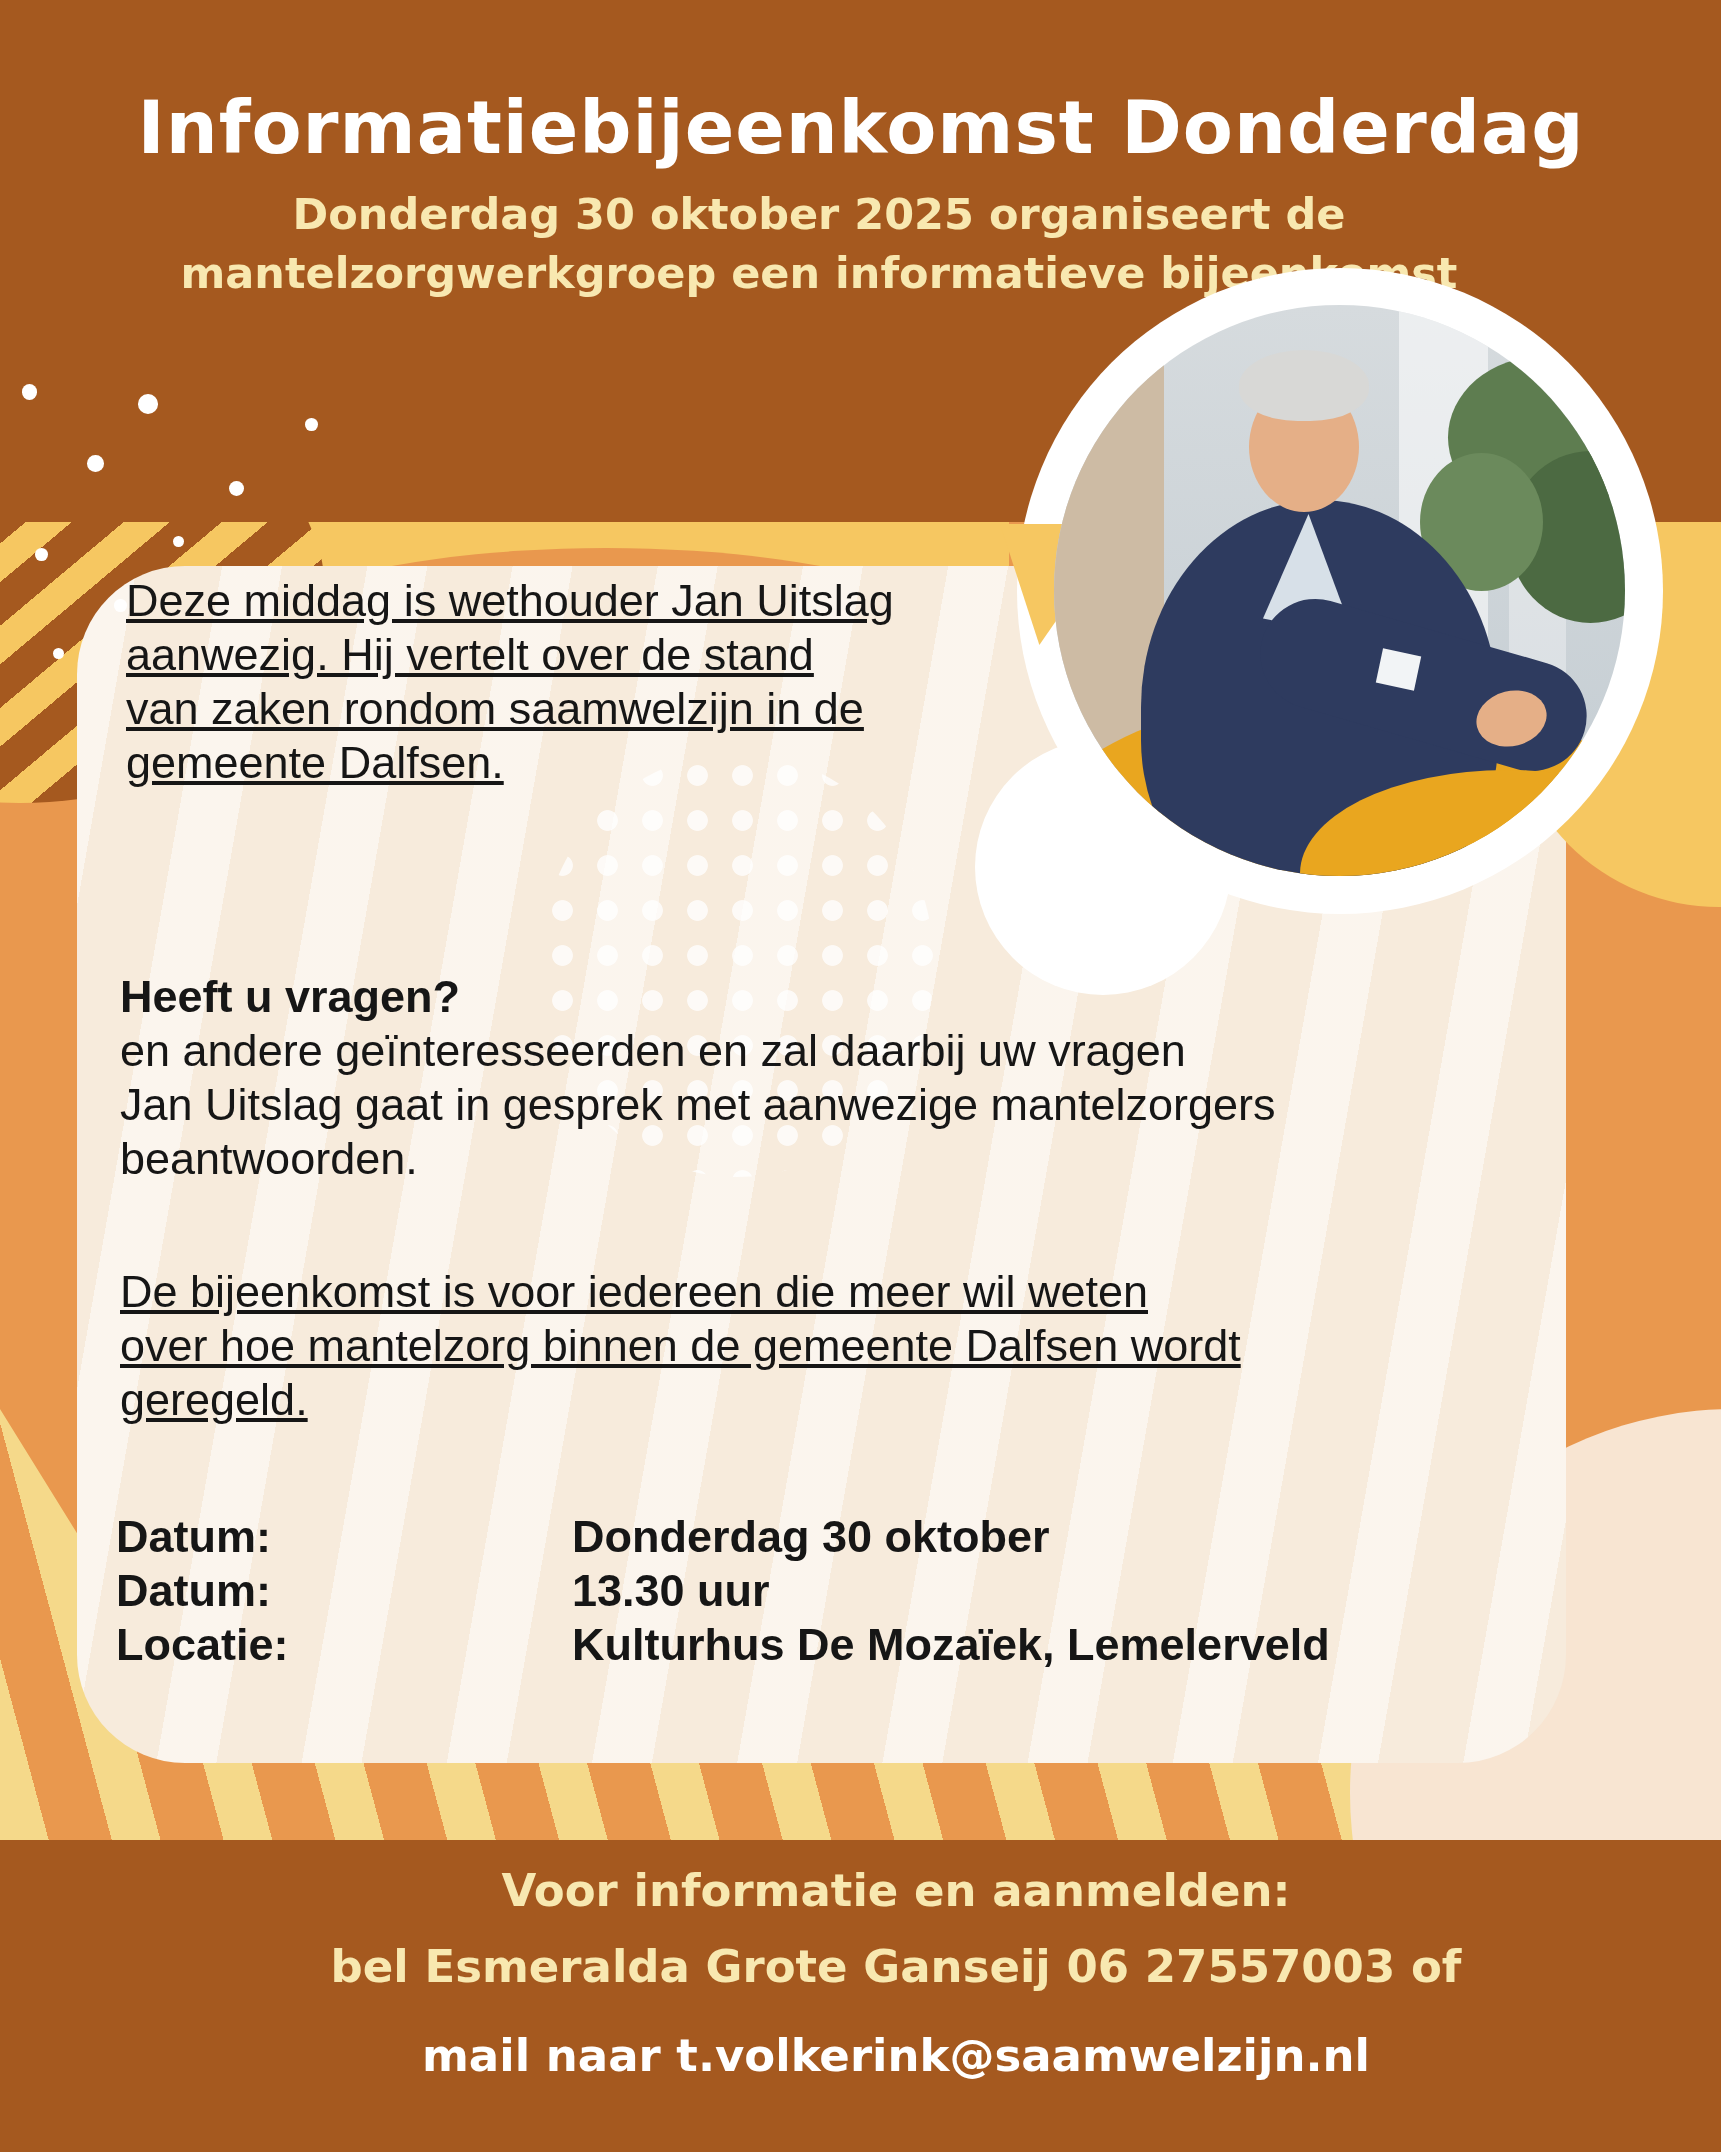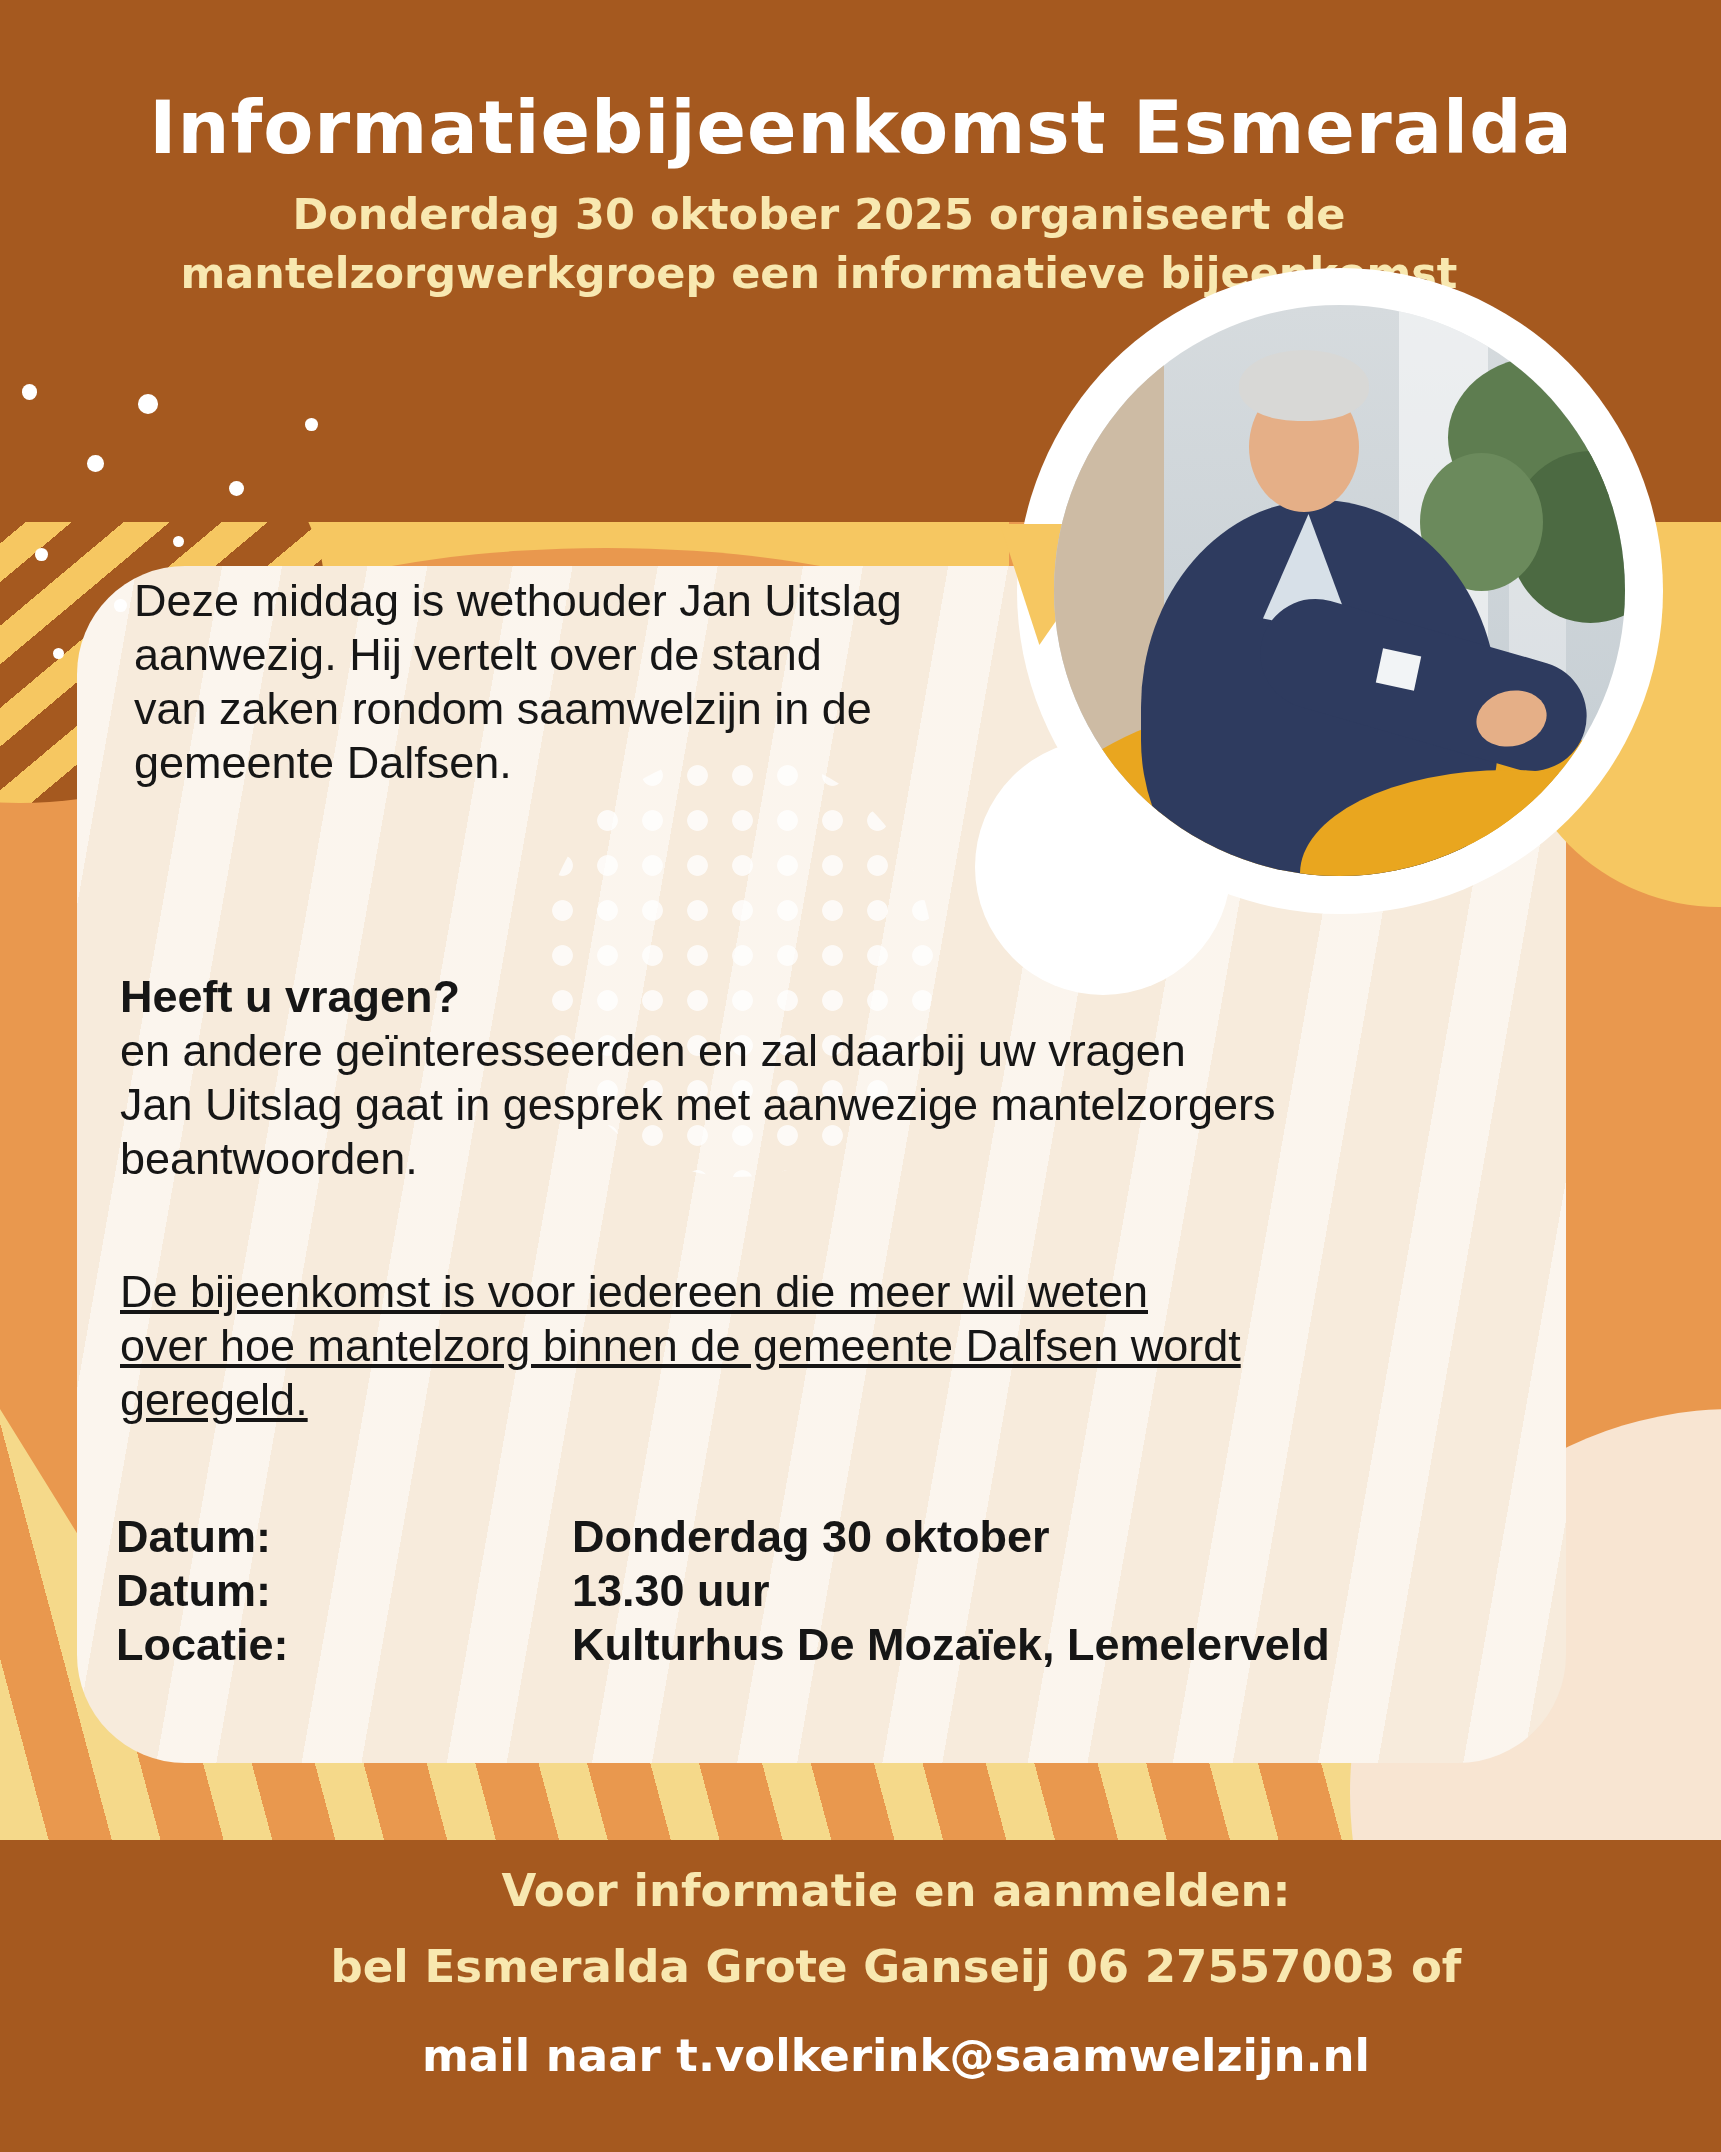--- a/index.html
+++ b/index.html
@@ -26,21 +26,21 @@
   .leaf{position:absolute;left:1350px;top:887px;width:768px;height:768px;border-radius:50%;background:var(--leaf-cream);}
 
   
   .card{position:absolute;left:77px;top:44px;width:1489px;height:1197px;border-radius:108px;
         background-color:var(--card-cream);
         background-image:repeating-linear-gradient(100deg,rgba(255,255,255,.5) 0 59px,rgba(255,255,255,0) 59px 143px);
         overflow:hidden;}
   .card-dots{position:absolute;left:463px;top:187px;width:394px;height:424px;border-radius:50%;
         background-image:radial-gradient(circle,rgba(255,255,255,.85) 0 9.9px,rgba(255,255,255,0) 10.8px);
         background-size:45px 45px;opacity:.9;}
-  .p1{position:absolute;left:57px;top:7.9px;}
+  .p1{position:absolute;left:49px;top:7.9px;text-decoration:underline;}
   .q-head{position:absolute;left:43px;top:404px;font-weight:700;}
   .p2{position:absolute;left:43px;top:458px;}
   .p3{position:absolute;left:43px;top:699px;text-decoration:underline;}
   .details{position:absolute;left:39px;top:944px;font-weight:700;}
   .card .txt{color:var(--text-dark);font-family:"Liberation Sans",sans-serif;font-size:45px;line-height:54px;}
   .detail-row{display:flex;line-height:54px;}
   .detail-label{width:456px;}
 
   .white-b{position:absolute;left:975px;top:217px;width:256px;height:256px;border-radius:50%;background:var(--white);}
   .yellow-right{position:absolute;left:1507px;top:-39px;width:424px;height:424px;border-radius:50%;background:var(--yellow);}
@@ -87,21 +87,21 @@
   .f1{top:23.6px;color:var(--subtitle-gold);}
   .f2{top:100px;color:var(--subtitle-gold);}
   .f3{top:189px;color:var(--white);}
 </style>
 </head>
 <body>
 
 <div class="page">
 
   <div class="header">
-    <div class="title">Informatiebijeenkomst Esmeralda</div>
+    <div class="title">Informatiebijeenkomst Donderdag</div>
     <div class="subtitle">
       <div>Donderdag 30 oktober 2025 organiseert de</div>
       <div>mantelzorgwerkgroep een informatieve bijeenkomst</div>
     </div>
   </div>
 
   <div class="mid">
     <div class="yellow-band"></div>
     <div class="orange-arc"></div>
     <div class="stripe-band"></div>

